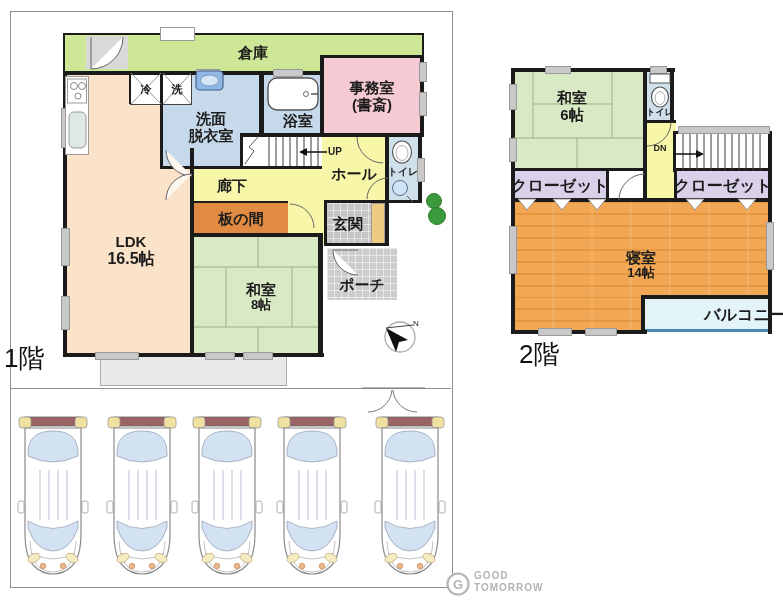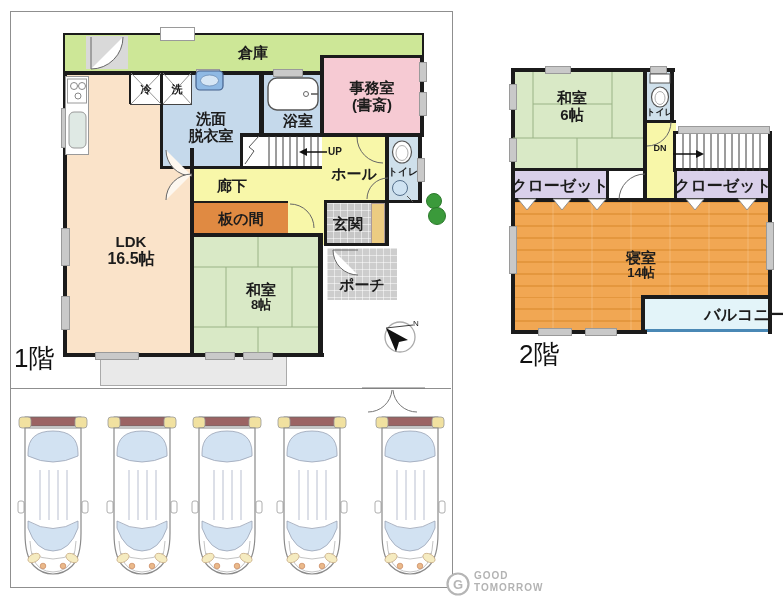--- a/index.html
+++ b/index.html
@@ -306,21 +306,21 @@
   <div class="lbl s13" style="left:348px;top:224px;"><span>玄関</span></div>
   <div class="lbl s13" style="left:362px;top:285px;"><span>ポーチ</span></div>
   <div class="lbl s15" style="left:131px;top:251px;">
     <div>LDK</div>
       <div style="font-size:16px">16.5帖</div>
   </div>
   <div class="lbl s15" style="left:261px;top:297px;">
     <div>和室</div>
       <div style="font-size:13px">8帖</div>
   </div>
-  <div class="title" style="left:14px;top:341px;"><span>1階</span></div>
+  <div class="title" style="left:4px;top:341px;"><span>1階</span></div>
 
   <div class="lbl s13" style="left:572px;top:106px;">
     <div>和室</div>
       <div>6帖</div>
   </div>
   <div class="lbl s9" style="left:660px;top:112px;"><span>トイレ</span></div>
   <div class="lbl s9" style="left:660px;top:148px;"><span>DN</span></div>
   <div class="lbl s12" style="left:560px;top:186px;"><span>クローゼット</span></div>
   <div class="lbl s12" style="left:723px;top:186px;"><span>クローゼット</span></div>
   <div class="lbl s15" style="left:641px;top:229px;margin-top:36px;">

